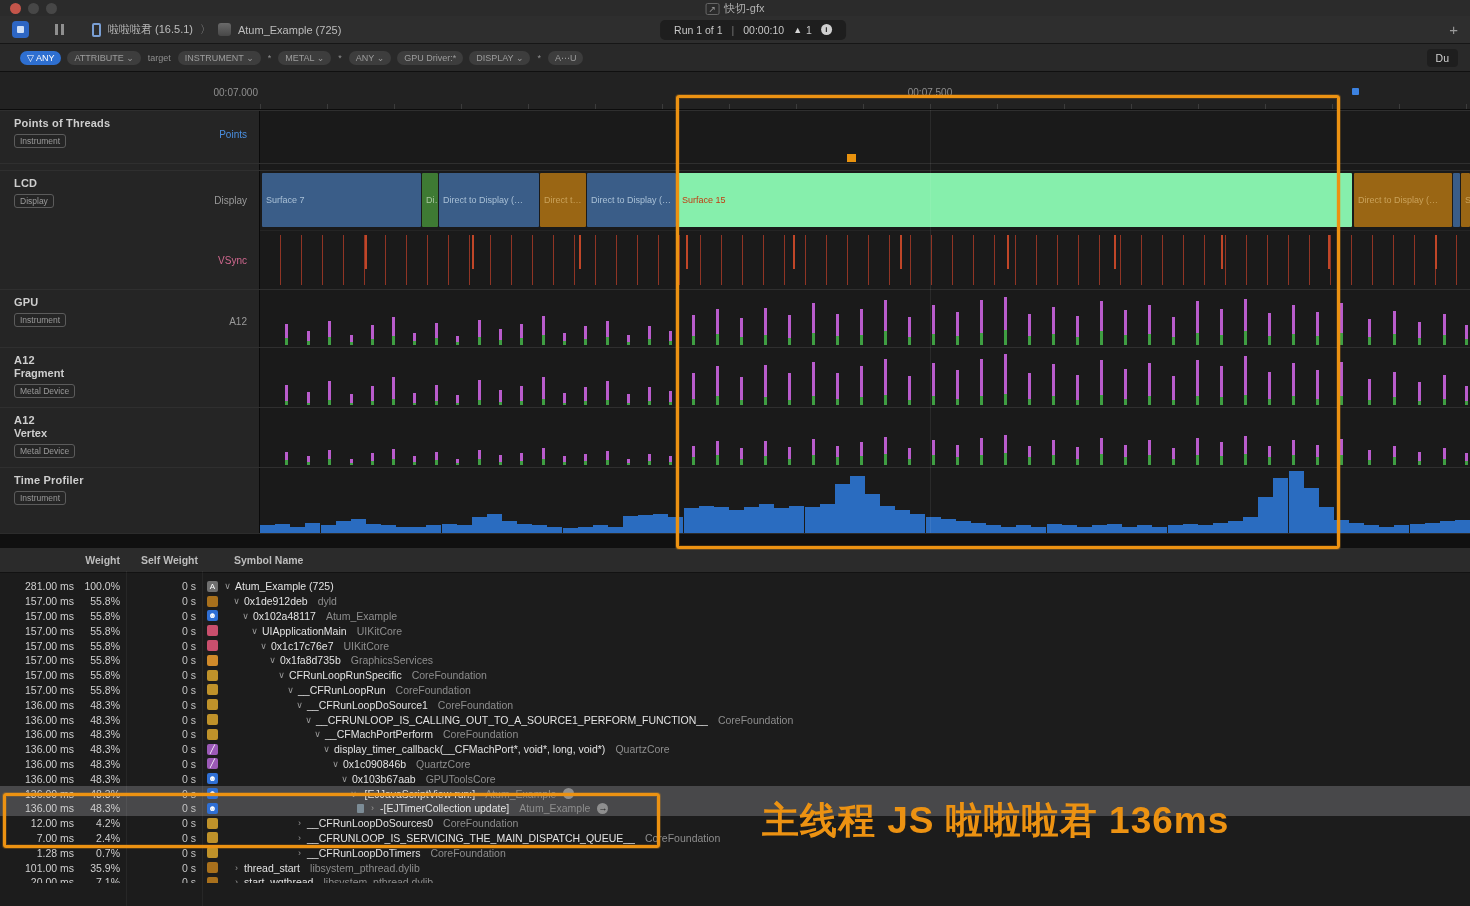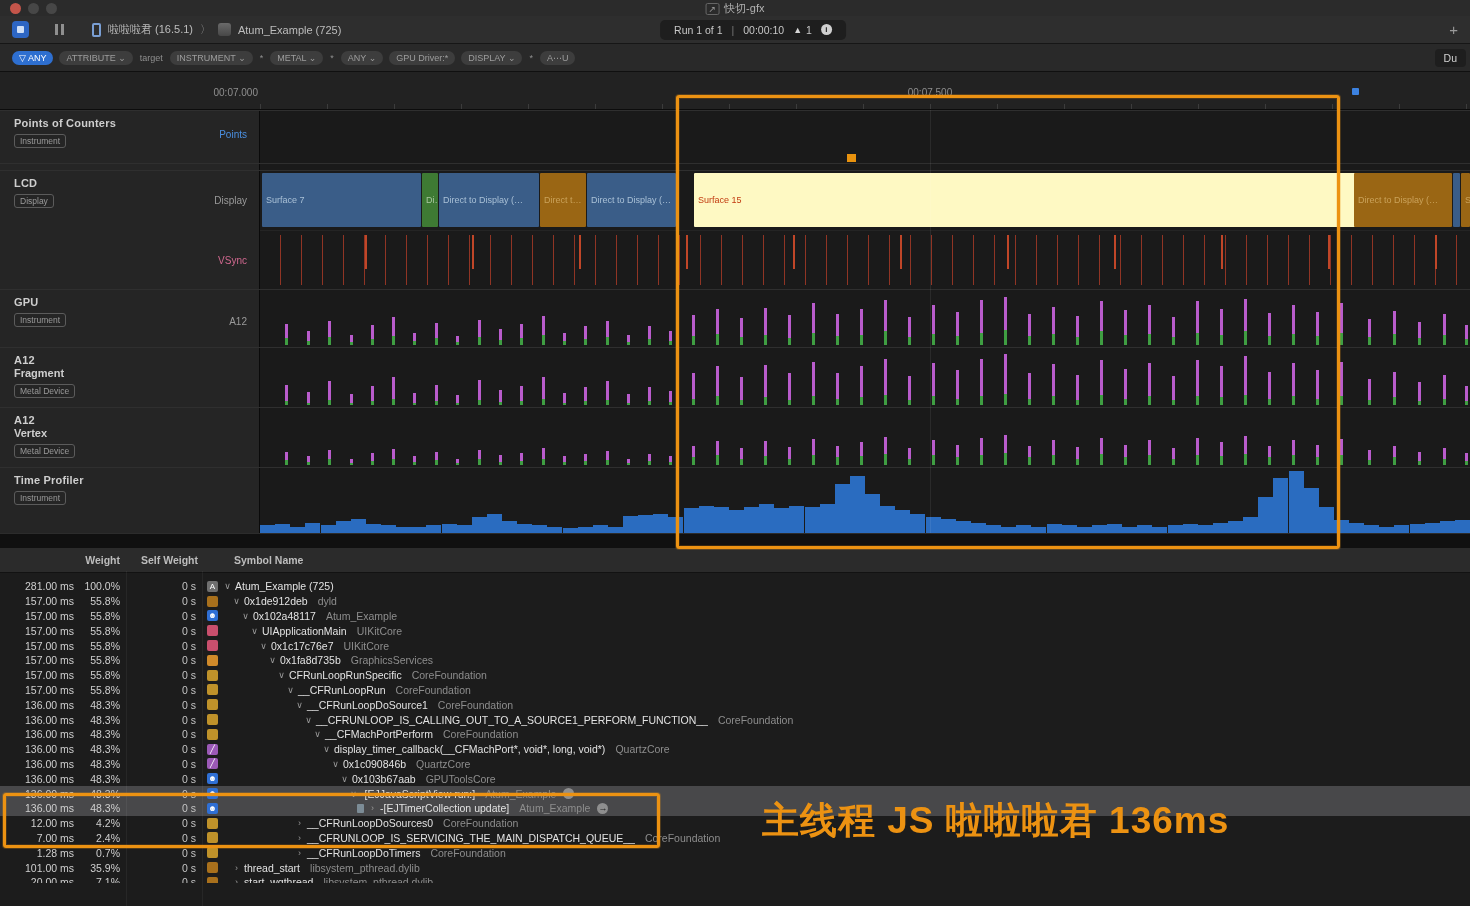--- a/index.html
+++ b/index.html
@@ -30,21 +30,21 @@
             border-radius:5px;display:flex;align-items:center;gap:9px;padding:0 14px;font-size:10.5px;color:#c8c8c8;}
   .run-pill .dim{color:#777;}
   .warn-glyph{font-size:9px;color:#d6d6d6;}
   .warn-count{margin-left:-5px;}
   .info-i{width:11px;height:11px;border-radius:50%;background:#cfcfcf;color:#222;font-size:8px;line-height:11px;
           text-align:center;font-weight:bold;}
   .add-btn{margin-left:auto;color:#9a9a9a;font-size:15px;line-height:14px;}
 
   
   .filterbar{height:28px;background:#292929;border-bottom:1px solid #101010;display:flex;align-items:center;
-             padding:0 12px;font-size:11px;}
+             padding:0 20px;font-size:11px;}
   .fpills{display:flex;align-items:center;gap:6px;flex:none;}
   .fpill{font-size:9px;padding:2px 7px;border-radius:9px;background:#3d3d3d;color:#9d9d9d;white-space:nowrap;}
   .fpill.primary{background:#2e6fd0;color:#fff;}
   .fpill.text,.fpill.star{background:none;padding:2px 1px;color:#8f8f8f;}
   .ttabs{display:flex;align-items:center;margin-left:14px;}
   .ttab{font-size:11px;color:#c6c6c6;padding:3px 9px;border-radius:4px;margin:0 2px;white-space:nowrap;}
   .ttab.active{background:#565656;color:#fff;}
   .dur-pill{margin-left:auto;background:#1e1e1e;border-radius:4px;padding:3px 9px;font-size:10.5px;color:#d0d0d0;margin-right:-8px;}
 
   
@@ -178,21 +178,21 @@
   <div class="timeline">
     <div class="ruler">
       <span class="bmark"></span>
     <span class="rlabel right" style="left: 258px;">00:07.000</span>
         <span class="rlabel center" style="left: 930px;">00:07.500</span>
       </div>
     <div class="gridline"></div>
 
     <div class="tsec sec-points">
       <div class="t-side">
-        <div class="t-title">Points of Counters</div>
+        <div class="t-title">Points of Threads</div>
         <span class="t-badge">Instrument</span>
         <span class="lane-label blue" style="top:18px">Points</span>
       </div>
       <div class="t-body">
         <span class="poi"></span>
       </div>
     </div>
 
     <div class="tsec sec-mini">
       <div class="t-side" style="padding-top:1px">
@@ -218,21 +218,21 @@
             </div>
             <div class="dblock" style="left: 179px; width: 100px; background: rgb(58, 93, 136);">
               <span>Direct to Display (…</span>
             </div>
             <div class="dblock" style="left: 280px; width: 46px; background: rgb(154, 102, 20);">
               <span style="color: rgb(202, 162, 90);">Direct t…</span>
             </div>
             <div class="dblock" style="left: 327px; width: 89px; background: rgb(58, 93, 136);">
               <span>Direct to Display (…</span>
             </div>
-            <div class="dblock" style="left: 418px; width: 674px; background: #fef9c3; margin-left: 16px;">
+            <div class="dblock" style="left: 418px; width: 674px; background: #86efac;">
               <span style="color: rgb(194, 59, 16);">Surface 15</span>
             </div>
             <div class="dblock" style="left: 1094px; width: 98px; background: rgb(154, 102, 20);">
               <span style="color: rgb(202, 162, 90);">Direct to Display (…</span>
             </div>
             <div class="dblock" style="left: 1193px; width: 7px; background: rgb(58, 93, 136);"></div>
             <div class="dblock" style="left: 1201px; width: 9px; background: rgb(154, 102, 20);">
               <span style="color: rgb(202, 162, 90);">Su</span>
             </div>
           </div>

